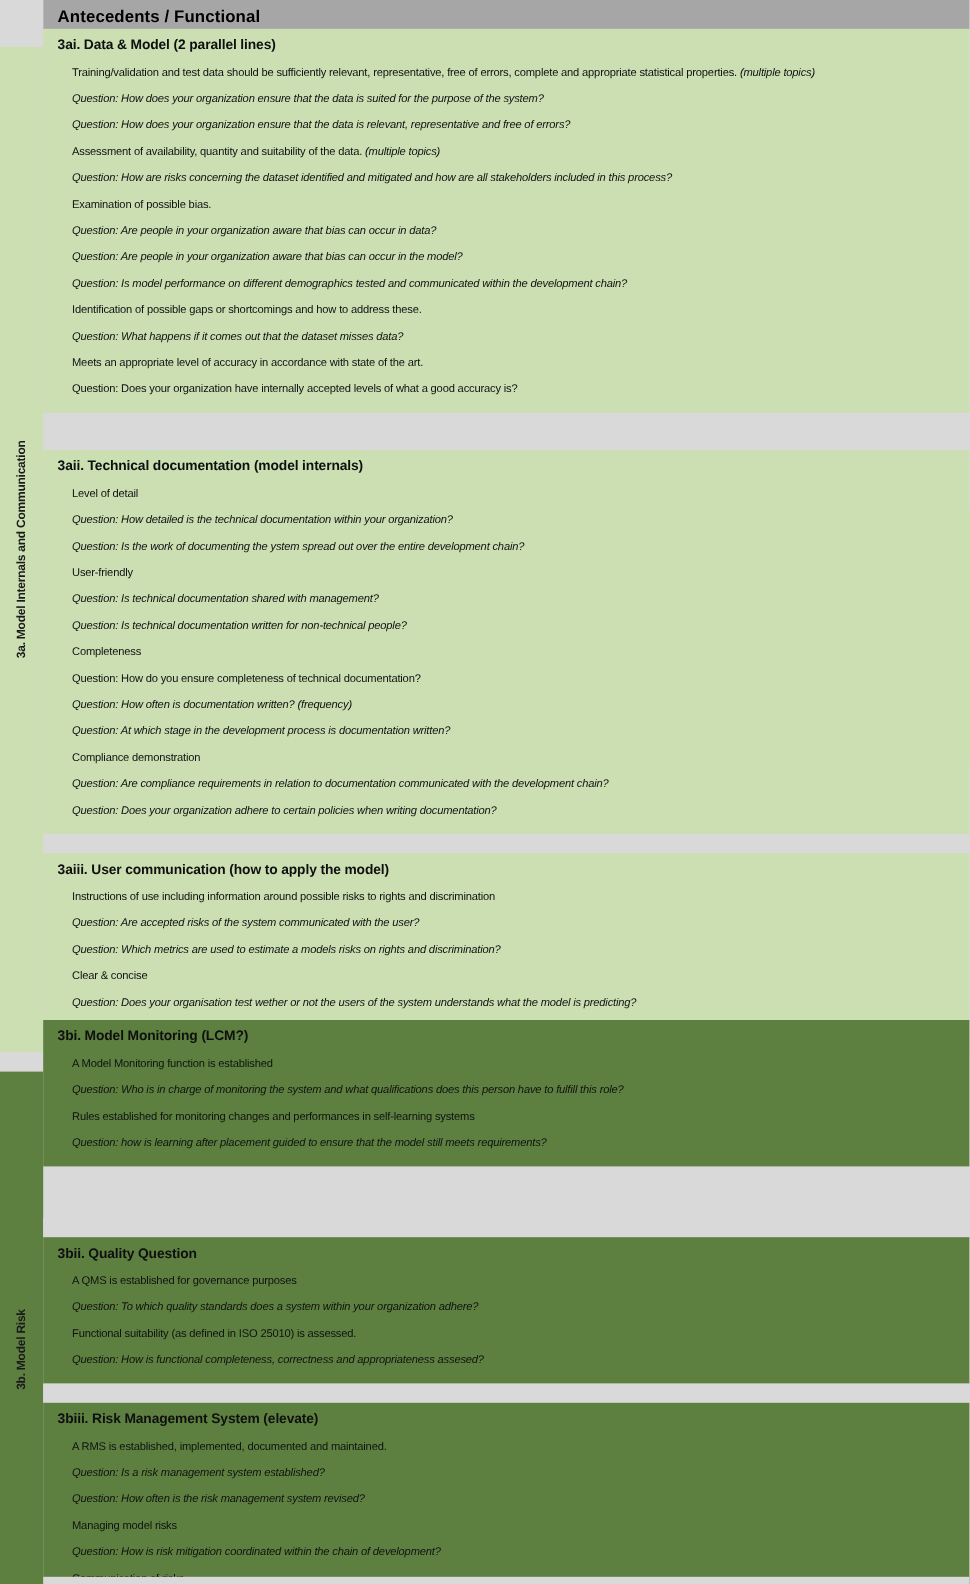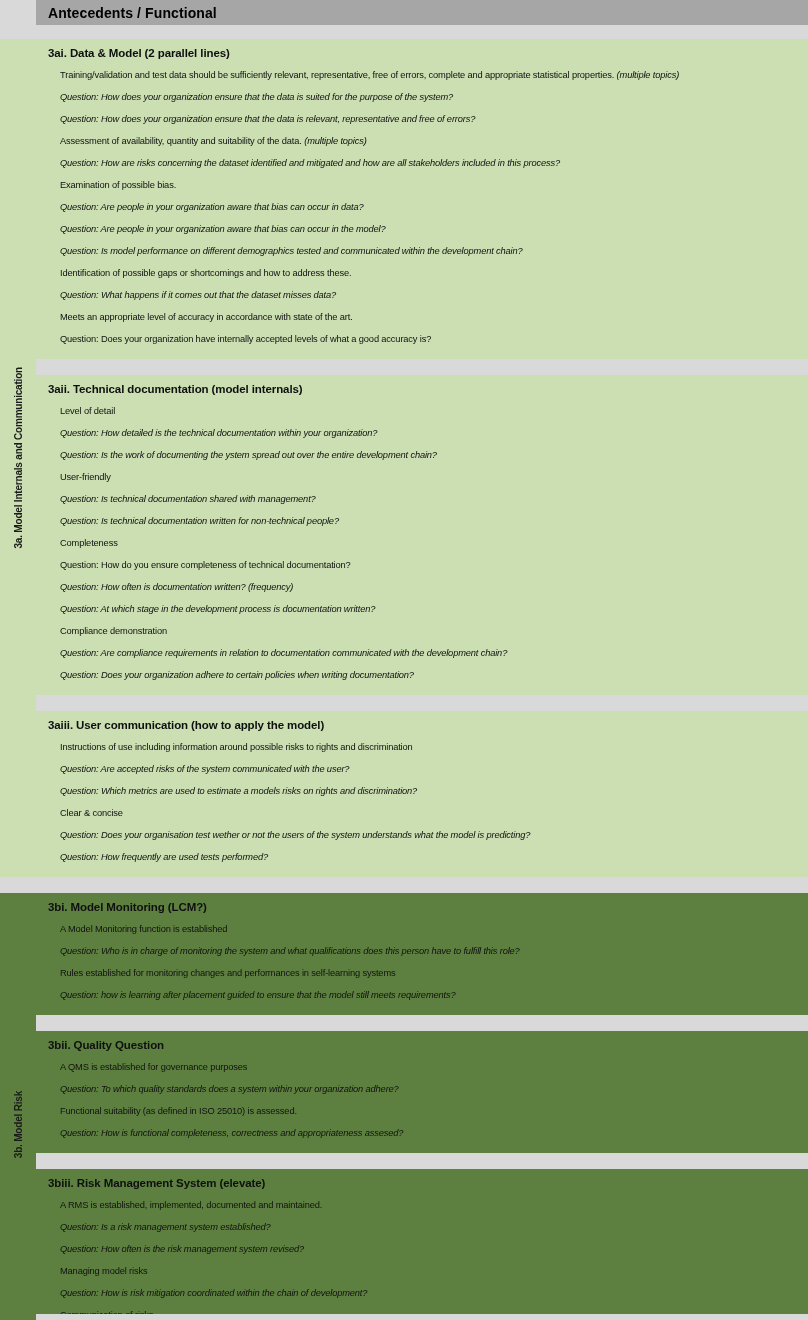--- a/index.html
+++ b/index.html
@@ -147,21 +147,21 @@
       <div class="rail gap" style="top: 0px; height: 39px;"></div>
       <div class="rail light" style="top: 39px; height: 838px;">
         <span class="rail-label">3a. Model Internals and Communication</span>
       </div>
       <div class="rail gap" style="top: 877px; height: 16px;"></div>
       <div class="rail dark" style="top: 893px; height: 464px;">
         <span class="rail-label">3b. Model Risk</span>
       </div>
     </div>
   <div id="block-layer">
-      <div class="block light" style="top: 39px; height: 320px;">
+      <div class="block light" style="top: 24px; height: 320px;">
         <div class="block-title">3ai. Data &amp; Model (2 parallel lines)</div>
         <div class="row construct"><span>Training/validation and test data should be sufficiently relevant, representative, free of errors, complete and appropriate statistical properties.</span><span class="tail-italic"> (multiple topics)</span></div>
         <div class="row question"><span>Question: How does your organization ensure that the data is suited for the purpose of the system?</span></div>
         <div class="row question"><span>Question: How does your organization ensure that the data is relevant, representative and free of errors?</span></div>
         <div class="row construct"><span>Assessment of availability, quantity and suitability of the data.</span><span class="tail-italic"> (multiple topics)</span></div>
         <div class="row question"><span>Question: How are risks concerning the dataset identified and mitigated and how are all stakeholders included in this process?</span></div>
         <div class="row construct"><span>Examination of possible bias.</span></div>
         <div class="row question"><span>Question: Are people in your organization aware that bias can occur in data?</span></div>
         <div class="row question"><span>Question: Are people in your organization aware that bias can occur in the model?</span></div>
         <div class="row question"><span>Question: Is model performance on different demographics tested and communicated within the development chain?</span></div>
@@ -191,21 +191,21 @@
       <div class="block light" style="top: 711px; height: 166px;">
         <div class="block-title">3aiii. User communication (how to apply the model)</div>
         <div class="row construct"><span>Instructions of use including information around possible risks to rights and discrimination</span></div>
         <div class="row question"><span>Question: Are accepted risks of the system communicated with the user?</span></div>
         <div class="row question"><span>Question: Which metrics are used to estimate a models risks on rights and discrimination?</span></div>
         <div class="row construct"><span>Clear &amp; concise</span></div>
         <div class="row question"><span>Question: Does your organisation test wether or not the users of the system understands what the model is predicting?</span></div>
         <div class="row question"><span>Question: How frequently are used tests performed?</span></div>
       </div>
       <div class="sep full" style="top: 877px;"></div>
-      <div class="block dark" style="top: 893px; height: 122px;">
+      <div class="block dark" style="top: 850px; height: 122px;">
         <div class="block-title">3bi. Model Monitoring (LCM?)</div>
         <div class="row construct"><span>A Model Monitoring function is established</span></div>
         <div class="row question"><span>Question: Who is in charge of monitoring the system and what qualifications does this person have to fulfill this role?</span></div>
         <div class="row construct"><span>Rules established for monitoring changes and performances in self-learning systems</span></div>
         <div class="row question"><span>Question: how is learning after placement guided to ensure that the model still meets requirements?</span></div>
       </div>
       <div class="sep full" style="top: 1015px;"></div>
       <div class="block dark" style="top: 1031px; height: 122px;">
         <div class="block-title">3bii. Quality Question</div>
         <div class="row construct"><span>A QMS is established for governance purposes</span></div>

